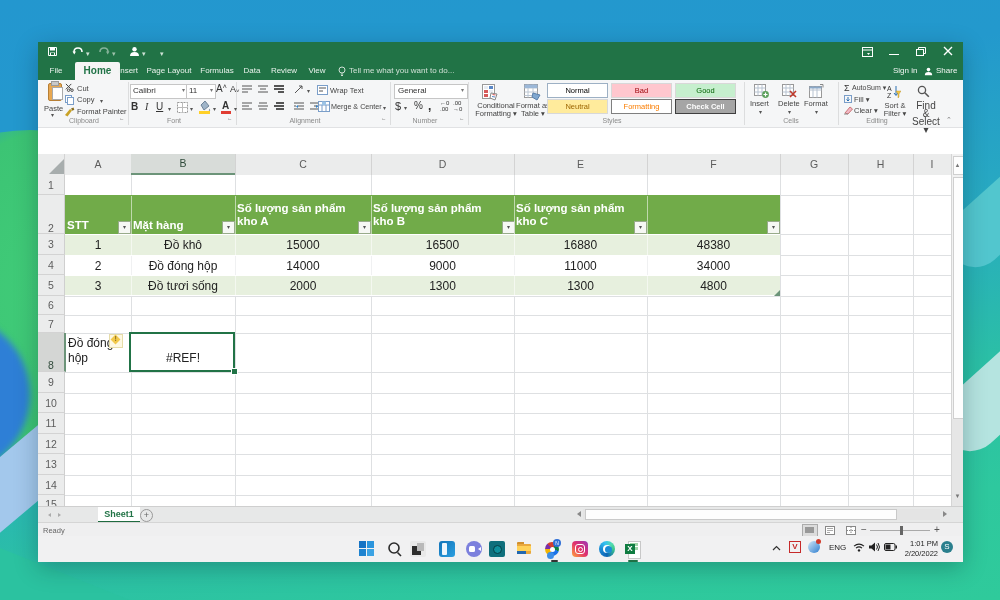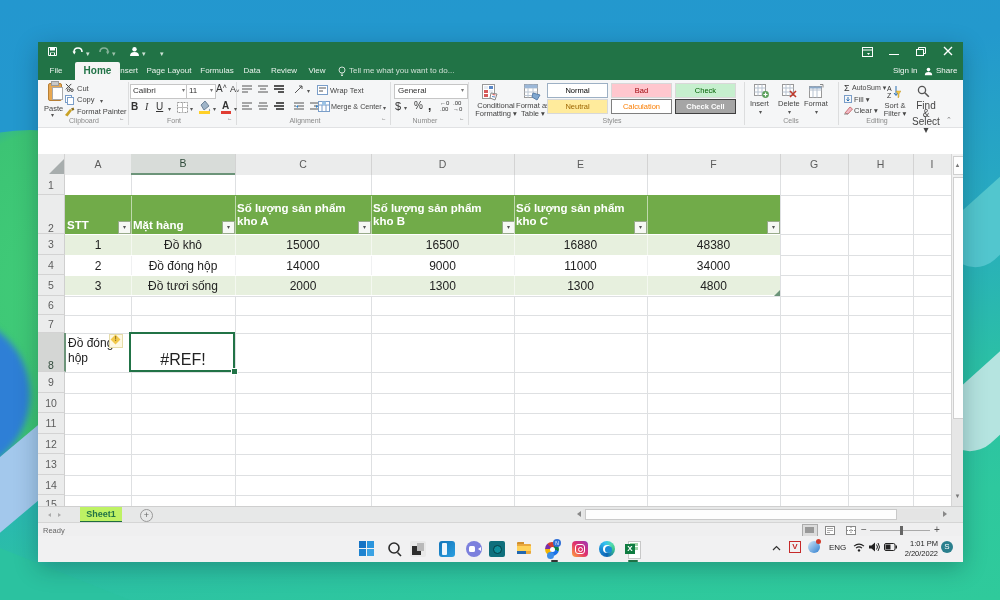--- a/index.html
+++ b/index.html
@@ -240,23 +240,23 @@
  <div class="rtext" style="left:434px;top:22px;width:48px;text-align:center;line-height:8px;font-size:7.5px">Conditional<br>Formatting ▾</div>
  <svg class="ab" style="left:486px;top:4px" width="17" height="17" viewBox="0 0 17 17">
         <rect x="0.5" y="0.5" width="13" height="13" fill="#fff" stroke="#999"></rect>
         <path d="M0.5 4h13M0.5 8h13M0.5 11.5h13M4 0.5v13M9 0.5v13" stroke="#bcc7d4"></path>
         <rect x="0.5" y="0.5" width="13" height="3.5" fill="#9cb8d8"></rect>
         <path d="M9 9l7 2-3 5-5-3z" fill="#7fa7d0" stroke="#5a80ab"></path>
       </svg>
  <div class="rtext" style="left:470px;top:22px;width:50px;text-align:center;line-height:8px;font-size:7.5px">Format as<br>Table ▾</div>
  <div class="sbox" style="left:509px;top:3px;background:#fff;border:1px solid #9db0c4;color:#000">Normal</div>
  <div class="sbox" style="left:573px;top:3px;background:#ffc7ce;color:#9c0006">Bad</div>
- <div class="sbox" style="left:637px;top:3px;background:#c6efce;color:#006100">Check</div>
+ <div class="sbox" style="left:637px;top:3px;background:#c6efce;color:#006100">Good</div>
  <div class="sbox" style="left:509px;top:19px;background:#ffeb9c;color:#9c6500">Neutral</div>
- <div class="sbox" style="left:573px;top:19px;background:#fff;border:1px solid #7f7f7f;color:#fa7d00">Calculation</div>
+ <div class="sbox" style="left:573px;top:19px;background:#fff;border:1px solid #7f7f7f;color:#fa7d00">Formatting</div>
  <div class="sbox" style="left:637px;top:19px;background:#a5a5a5;border:1px solid #3f3f3f;color:#fff;font-weight:bold">Check Cell</div>
 
  <svg class="ab" style="left:716px;top:4px" width="15" height="14" viewBox="0 0 15 14">
         <rect x="0.5" y="0.5" width="11" height="11" fill="#fff" stroke="#999"></rect>
         <path d="M0.5 4h11M0.5 8h11M4 0.5v11M8 0.5v11" stroke="#b7c3d1"></path>
         <circle cx="11.5" cy="10.5" r="3.4" fill="#5aa05a"></circle>
         <path d="M9.5 10.5h4M11.5 8.5v4" stroke="#fff" stroke-width="1.2"></path>
       </svg>
  <div class="rtext" style="left:712px;top:19px">Insert</div>
  <div class="ab" style="left:721px;top:28px;font-size:6px;color:#555">▾</div>
@@ -410,34 +410,34 @@
  <div class="ab" style="left:27px;top:100px;width:715px;height:1px;background:#fff"></div>
  <div class="ab" style="left:27px;top:120px;width:715px;height:1px;background:#fff"></div>
  <div class="ab" style="left:736px;top:115px;width:0;height:0;border-left:6px solid transparent;border-bottom:6px solid #6c9479"></div>
 
  <div class="cell" style="left:30px;top:161px;width:60px;text-align:left;line-height:15px">Đồ đóng<br>hộp</div>
  <div class="ab" style="left:71px;top:159px;width:12px;height:12px;background:#fdf8e3;border:1px solid #e6dca8">
    <div class="ab" style="left:2px;top:1px;width:7px;height:7px;background:#f2c94c;transform:rotate(45deg)"></div>
    <div class="ab" style="left:4.5px;top:0px;font-size:7px;color:#8a6d1f;font-weight:bold">!</div>
  </div>
  <div class="ab" style="left:91px;top:157px;width:106px;height:40px;border:2px solid #217346;background:#fff;box-sizing:border-box"></div>
- <div class="cell" style="left:93px;top:176px;width:104px;font-size:16px">#REF!</div>
+ <div class="cell" style="left:93px;top:176px;width:104px;font-size:12px">#REF!</div>
  <div class="ab" style="left:193px;top:193px;width:5px;height:5px;background:#217346;border:1px solid #fff"></div>
 
  <div class="ab" style="left:913px;top:-21px;width:12px;height:352px;background:#f1f1f1;border-left:1px solid #d5d5d5"></div>
  <div class="ab" style="left:915px;top:-19px;width:9px;height:17px;background:#fdfdfd;border:1px solid #cfcfcf"></div>
  <div class="ab" style="left:916.5px;top:-13px;font-size:6px;color:#777">▲</div>
  <div class="ab" style="left:915px;top:2px;width:9px;height:240px;background:#fdfdfd;border:1px solid #cfcfcf"></div>
  <div class="ab" style="left:914px;top:244px;width:11px;height:87px;background:#e6e6e6"></div>
  <div class="ab" style="left:916.5px;top:318px;font-size:6px;color:#777">▼</div>
 </div>
 <div class="ab" id="sheetbar">
  <div class="ab" style="left:8px;top:6px;width:0;height:0;border:2.5px solid transparent;border-right:3px solid #ababab"></div>
  <div class="ab" style="left:20px;top:6px;width:0;height:0;border:2.5px solid transparent;border-left:3px solid #ababab"></div>
- <div class="ab" style="left:42px;top:0;width:42px;height:14px;background:#bef264;border-bottom:2px solid #1f6b40;text-align:center;font-size:9px;font-weight:bold;color:#217346;line-height:14px">Sheet1</div>
+ <div class="ab" style="left:60px;top:0;width:42px;height:14px;background:#ffffff;border-bottom:2px solid #1f6b40;text-align:center;font-size:9px;font-weight:bold;color:#217346;line-height:14px">Sheet1</div>
  <div class="ab" style="left:102px;top:2px;width:11px;height:11px;border:1px solid #999;border-radius:50%;text-align:center;line-height:10px;font-size:9px;color:#666">+</div>
  <div class="ab" style="left:536px;top:4px;width:0;height:0;border:3.5px solid transparent;border-right:4px solid #888"></div>
  <div class="ab" style="left:545px;top:2px;width:357px;height:11px;background:#e4e4e4"></div>
  <div class="ab" style="left:547px;top:2px;width:312px;height:11px;background:#fdfdfd;border:1px solid #c9c9c9;box-sizing:border-box"></div>
  <div class="ab" style="left:905px;top:4px;width:0;height:0;border:3.5px solid transparent;border-left:4px solid #888"></div>
 </div>
 <div class="ab" id="statusbar">
  <div class="ab" style="left:5px;top:3px;font-size:7.5px;color:#666">Ready</div>
  <div class="ab" style="left:764px;top:1px;width:14px;height:12px;background:#dcdcdc;border:1px solid #ababab"></div>
  <svg class="ab" style="left:767px;top:4px" width="9" height="7" viewBox="0 0 9 7">

